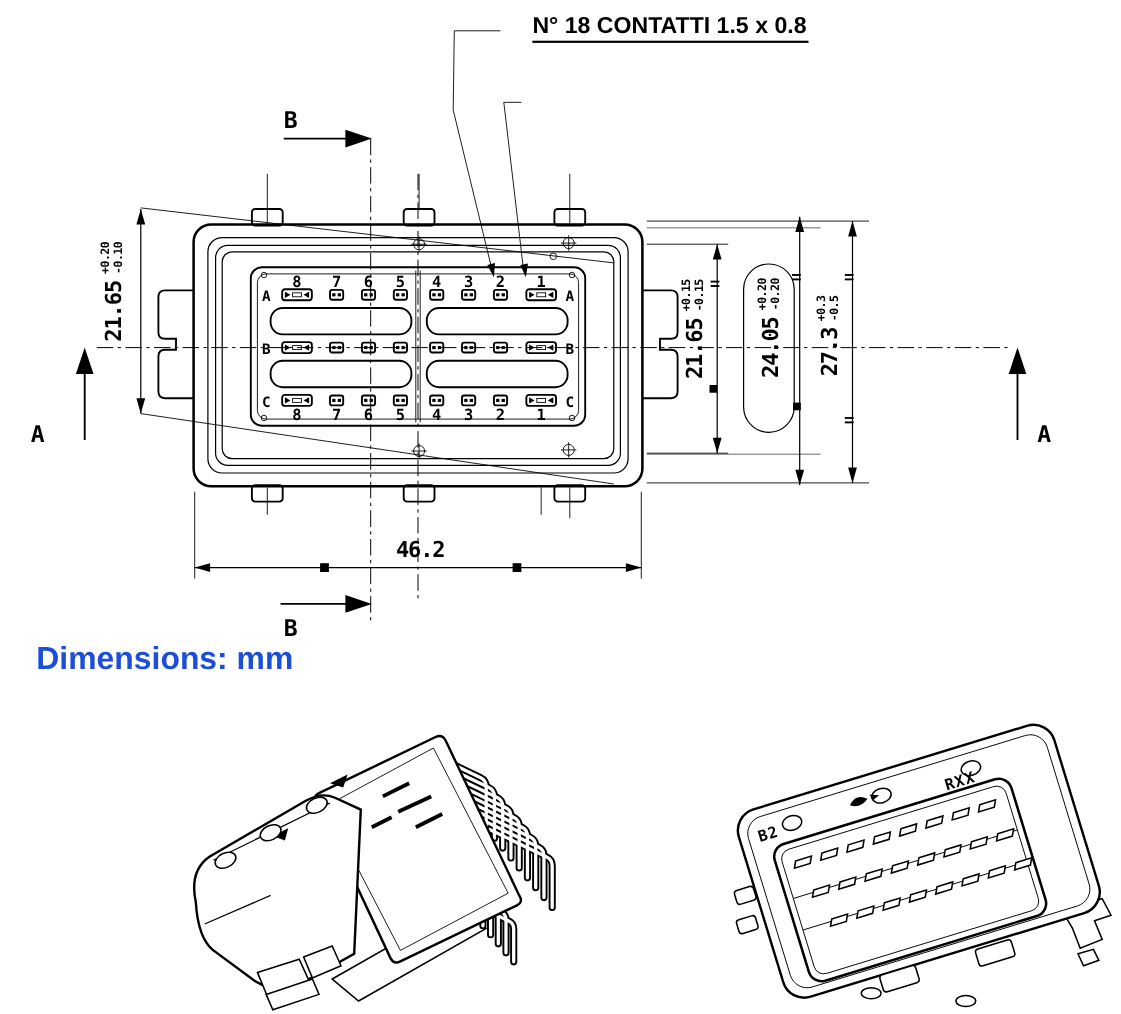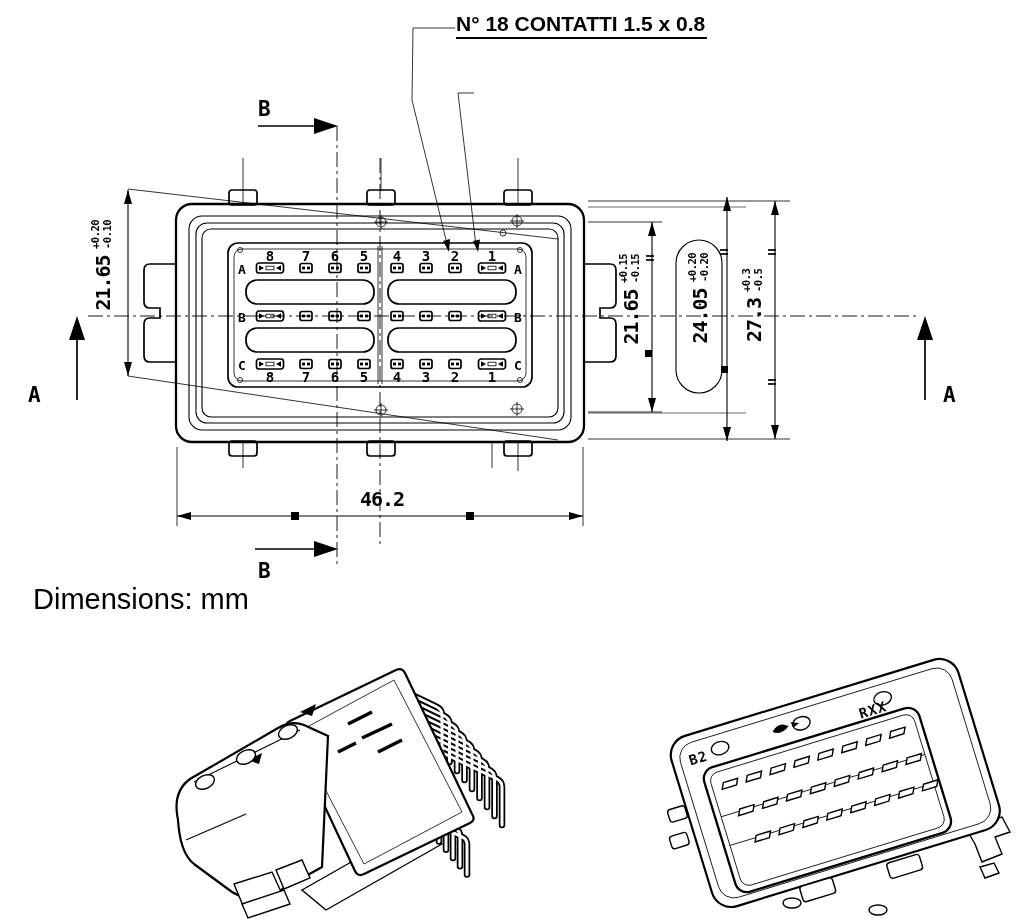--- a/index.html
+++ b/index.html
@@ -20,22 +20,22 @@
   .tol{font:bold 10.5px "DejaVu Sans Mono",monospace;letter-spacing:-0.5px}
   .num{font:bold 14px "DejaVu Sans Mono",monospace}
   .rowl{font:bold 13px "DejaVu Sans Mono",monospace}
   .sec{font:bold 21px "DejaVu Sans Mono",monospace}
   .mark{font:bold 14px "DejaVu Sans Mono",monospace;letter-spacing:1px}
   .pinb{stroke:#000;stroke-width:6.5;fill:none;stroke-linecap:round;stroke-linejoin:round}
   .pinw{stroke:#fff;stroke-width:3;fill:none;stroke-linecap:round;stroke-linejoin:round}
   .ann{position:absolute;z-index:5}
   .ann-line{display:table;font-weight:700;font-size:21px;letter-spacing:0px;
             font-stretch:condensed;border-bottom:2.5px solid #000;padding:0 2px 1px 0;
-            margin-bottom:4px;white-space:nowrap;}
-  #units{position:absolute;left:33px;top:583px;font-size:29px;font-weight:400;color:#000000;z-index:5}
+            margin-bottom:4px;white-space:nowrap;margin-left:28px;}
+  #units{position:absolute;left:33px;top:583px;font-size:29px;font-weight:700;color:#1d4ed8;z-index:5}
 </style>
 </head>
 <body>
 
 <div id="page">
 
   <svg width="1019" height="605" viewBox="0 0 1019 605">
     <defs>
       <g id="c-small">
         <rect x="-6" y="-4.5" width="12" height="9" rx="2" class="s15"></rect>

